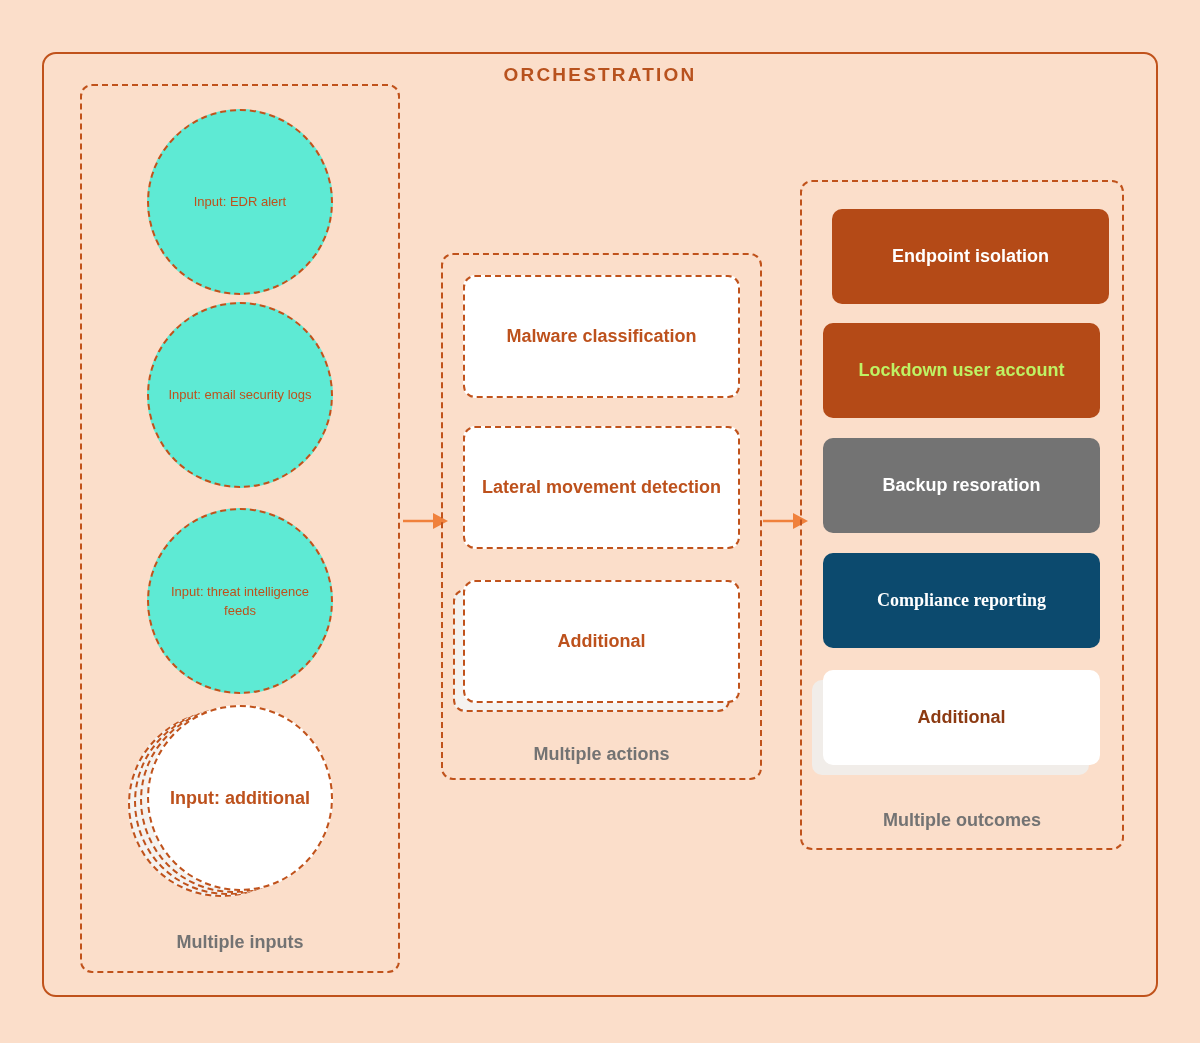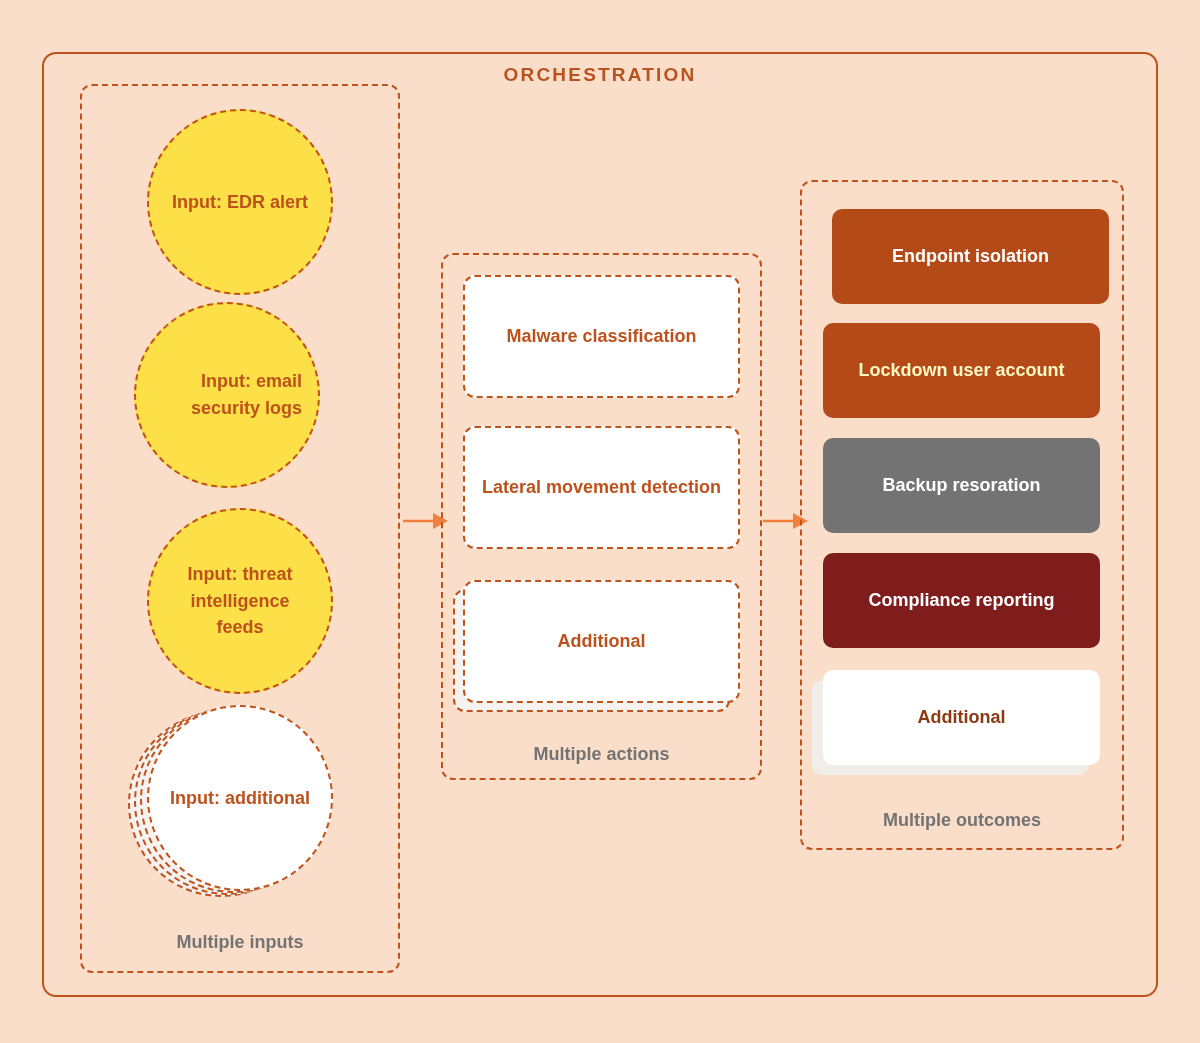--- a/index.html
+++ b/index.html
@@ -64,34 +64,34 @@
   .group-inputs  .group-label { bottom: 18px; }
   .group-actions .group-label { bottom: 13px; }
   .group-outcomes .group-label { bottom: 17px; }
 
   
   .circle {
     position: absolute;
     width: 186px;
     height: 186px;
     border-radius: 50%;
-    background: #fde047;
+    background: #5eead4;
     border: 2.5px dashed #C0521B;
     display: flex;
     align-items: center;
     justify-content: center;
     text-align: center;
     color: #BD511C;
-    font-size: 18px;
-    font-weight: bold;
+    font-size: 13px;
+    font-weight: normal;
     line-height: 1.48;
     padding: 0 16px;
   }
   .circle-1 { left: 147px; top: 109px; }
-  .circle-2 { left: 134px; top: 302px; text-align: right; }
+  .circle-2 { left: 147px; top: 302px; text-align: right; }
   .circle-3 { left: 147px; top: 508px; }
 
   
   .circle-stack {
     position: absolute;
     left: 147px;
     top: 705px;
     width: 186px;
     height: 186px;
   }
@@ -298,24 +298,24 @@
       <polygon points="30,3 45,11 30,19" fill="#F0813C"></polygon>
     </svg>
   </div>
 
   <div class="group group-outcomes">
     <div class="group-label">Multiple outcomes</div>
   </div>
 
   <div class="outcome-box outcome-1" style="background-color: rgb(180, 74, 23); color: rgb(255, 255, 255);">Endpoint isolation</div>
 
-  <div class="outcome-box outcome-2" style="background-color: rgb(180, 74, 23); color: #fef9c3;">Lockdown user account</div>
+  <div class="outcome-box outcome-2" style="background-color: rgb(180, 74, 23); color: #bef264;">Lockdown user account</div>
 
   <div class="outcome-box outcome-3" style="background-color: #737373; color: rgb(255, 255, 255);">Backup resoration</div>
 
-  <div class="outcome-box outcome-4" style="background-color: #7f1d1d; color: rgb(255, 255, 255);">Compliance reporting</div>
+  <div class="outcome-box outcome-4" style="background-color: #0c4a6e; color: rgb(255, 255, 255); font-family: Liberation Serif, serif;">Compliance reporting</div>
 
   <div class="outcome-stack">
     <div class="ghost"></div>
     <div class="front" style="background-color: rgb(255, 255, 255); color: rgb(140, 58, 18);">Additional</div>
   </div>
 
 </div>
 
 </body></html>

